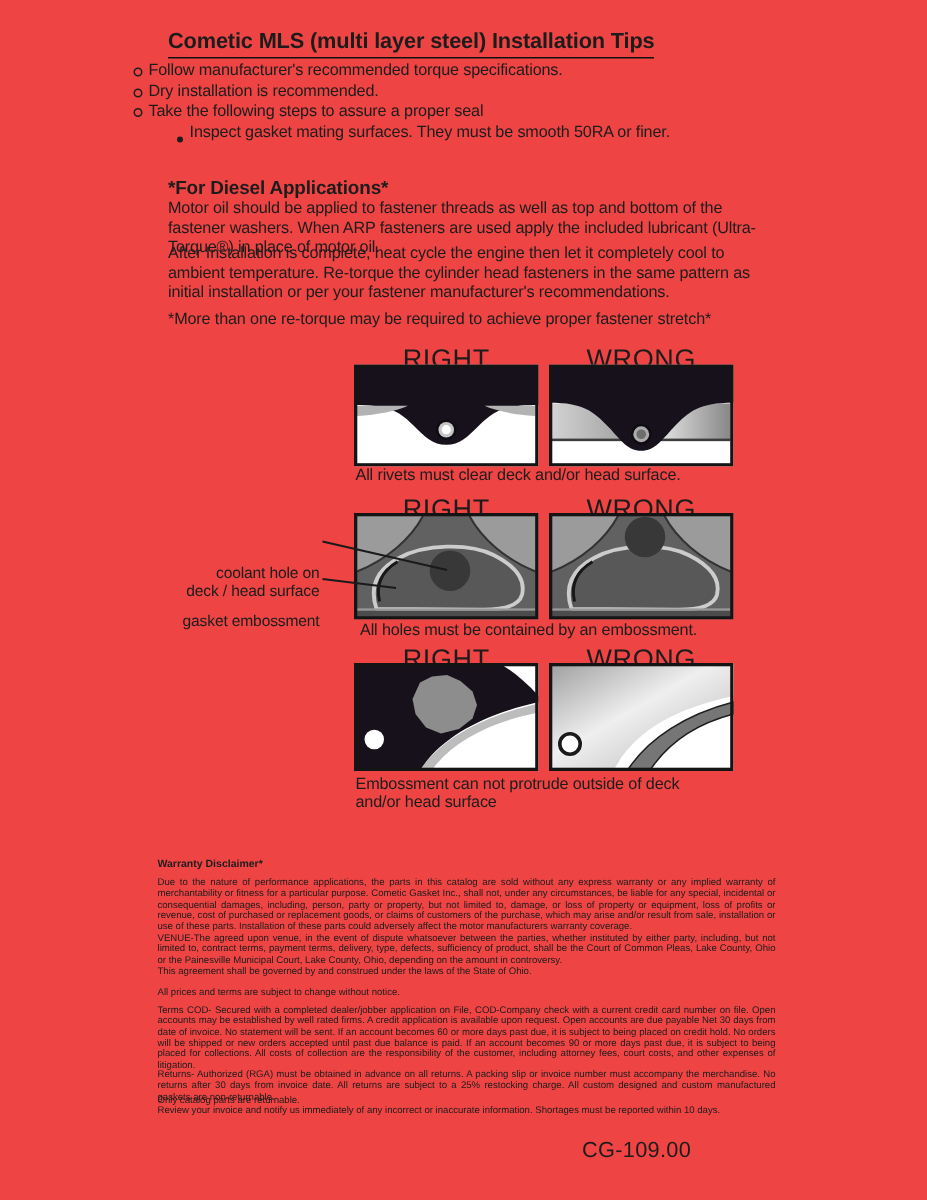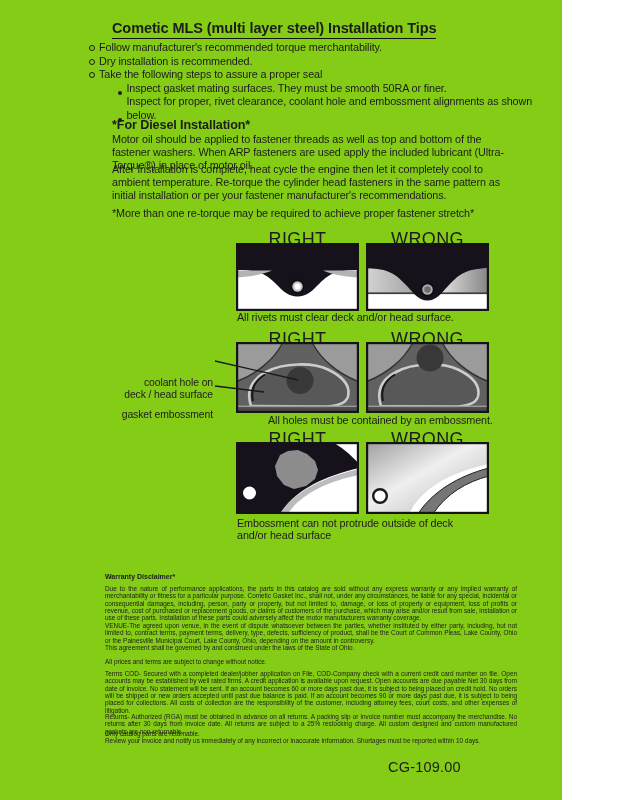--- a/index.html
+++ b/index.html
@@ -1,17 +1,17 @@
 <!DOCTYPE html>
 <html><head>
 <meta charset="utf-8">
 <style>
   html,body{margin:0;padding:0;background:#ffffff;}
   .page{
-    position:relative;width:562px;height:800px;background:#84cc16;overflow:hidden;
+    position:relative;width:618px;height:800px;background:#ef4444;overflow:hidden;
     font-family:"Liberation Sans","DejaVu Sans",sans-serif;color:#1c1c1c;
   }
   .abs{position:absolute;}
   .title{
     font-size:14.5px;font-weight:bold;letter-spacing:-0.1px;
     border-bottom:1.8px solid #111;padding-bottom:2px;display:inline-block;
   }
   .body-txt{font-size:10.8px;line-height:13.2px;letter-spacing:-0.1px;}
   .bullet-row{display:flex;align-items:flex-start;line-height:13.5px;font-size:10.8px;letter-spacing:-0.1px;}
   .o-bullet{flex:0 0 auto;width:4px;height:4px;border:1.1px solid #1c1c1c;border-radius:50%;margin:4px 4px 0 0;}
@@ -32,41 +32,37 @@
 
 <div class="page">
 
   <div class="abs" style="left:112px;top:19px;">
     <span class="title">Cometic MLS (multi layer steel) Installation Tips</span>
   </div>
 
   <div class="abs" style="left:89px;top:41px;width:470px;">
     <div class="bullet-row">
       <span class="o-bullet"></span>
-      <span>Follow manufacturer's recommended torque merchantability.</span>
+      <span>Follow manufacturer's recommended torque specifications.</span>
     </div>
     <div class="bullet-row">
       <span class="o-bullet"></span>
       <span>Dry installation is recommended.</span>
     </div>
     <div class="bullet-row">
       <span class="o-bullet"></span>
       <span>Take the following steps to assure a proper seal</span>
     </div>
     <div class="bullet-row sub">
       <span class="f-bullet"></span>
       <span>Inspect gasket mating surfaces.  They must be smooth 50RA or finer.</span>
     </div>
-    <div class="bullet-row sub">
-      <span class="f-bullet"></span>
-      <span>Inspect for proper, rivet clearance, coolant hole and embossment alignments as shown below.</span>
-    </div>
-  </div>
-
-  <div class="abs h2" style="left:112px;top:118px;">*For Diesel Installation*</div>
+  </div>
+
+  <div class="abs h2" style="left:112px;top:118px;">*For Diesel Applications*</div>
   <div class="abs body-txt" style="left:112px;top:133px;width:392px;">Motor oil should be applied to fastener threads as well as top and bottom of the fastener washers. When ARP fasteners are used apply the included lubricant (Ultra-Torque®) in place of motor oil.</div>
   <div class="abs body-txt" style="left:112px;top:163px;width:392px;">After Installation is complete, heat cycle the engine then let it completely cool to ambient temperature. Re-torque the cylinder head fasteners in the same pattern as initial installation or per your fastener manufacturer's recommendations.</div>
   <div class="abs body-txt" style="left:112px;top:207px;width:420px;">*More than one re-torque may be required to achieve proper fastener stretch*</div>
 
   <div class="abs rw-label" style="left:236px;top:229px;">RIGHT</div>
   <div class="abs rw-label" style="left:366px;top:229px;">WRONG</div>
 
   <div class="abs" style="left:236px;top:243px;">
     <svg class="dbox" width="123" height="68" viewBox="0 0 123 68">
       <rect width="123" height="68" fill="#ffffff"></rect>
@@ -139,21 +135,21 @@
       <path d="M77,2 C85,17 101,31 121,39" stroke="#333333" stroke-width="1.4" fill="none"></path>
       <path d="M15,64 C10,49 15,38 30,30 C47,20.5 77,20 93,28 C107,35 114.5,44 112,54.5 C110,62 100,64.5 86,64.5 Z" fill="#585858" stroke="#cccccc" stroke-width="2.6" stroke-linejoin="round"></path>
       <path d="M17,59 C14.5,48 18,39 29,32.5" stroke="#181818" stroke-width="2" fill="none"></path>
       <circle cx="64" cy="16" r="13.5" fill="#383838"></circle>
       <rect x="2" y="63.6" width="119" height="1.6" fill="#9a9a9a"></rect>
       <rect x="2" y="65.2" width="119" height="3.8" fill="#4c4c4c"></rect>
       <rect x="1.1" y="1.1" width="120.8" height="68.8" fill="none" stroke="#141414" stroke-width="2.2"></rect>
     </svg>
   </div>
 
-  <div class="abs caption" style="left:240px;top:414px;margin-left:28px;">All holes must be contained by an embossment.</div>
+  <div class="abs caption" style="left:240px;top:414px;">All holes must be contained by an embossment.</div>
 
   <svg class="abs" style="left:0;top:0;pointer-events:none;" width="618" height="800">
     <line x1="215" y1="361" x2="298" y2="380" stroke="#1a1a1a" stroke-width="1.3"></line>
     <line x1="215" y1="386" x2="264" y2="392" stroke="#1a1a1a" stroke-width="1.3"></line>
   </svg>
 
   <div class="abs rw-label" style="left:236px;top:429px;">RIGHT</div>
   <div class="abs rw-label" style="left:366px;top:429px;">WRONG</div>
 
   <div class="abs" style="left:236px;top:442px;">

